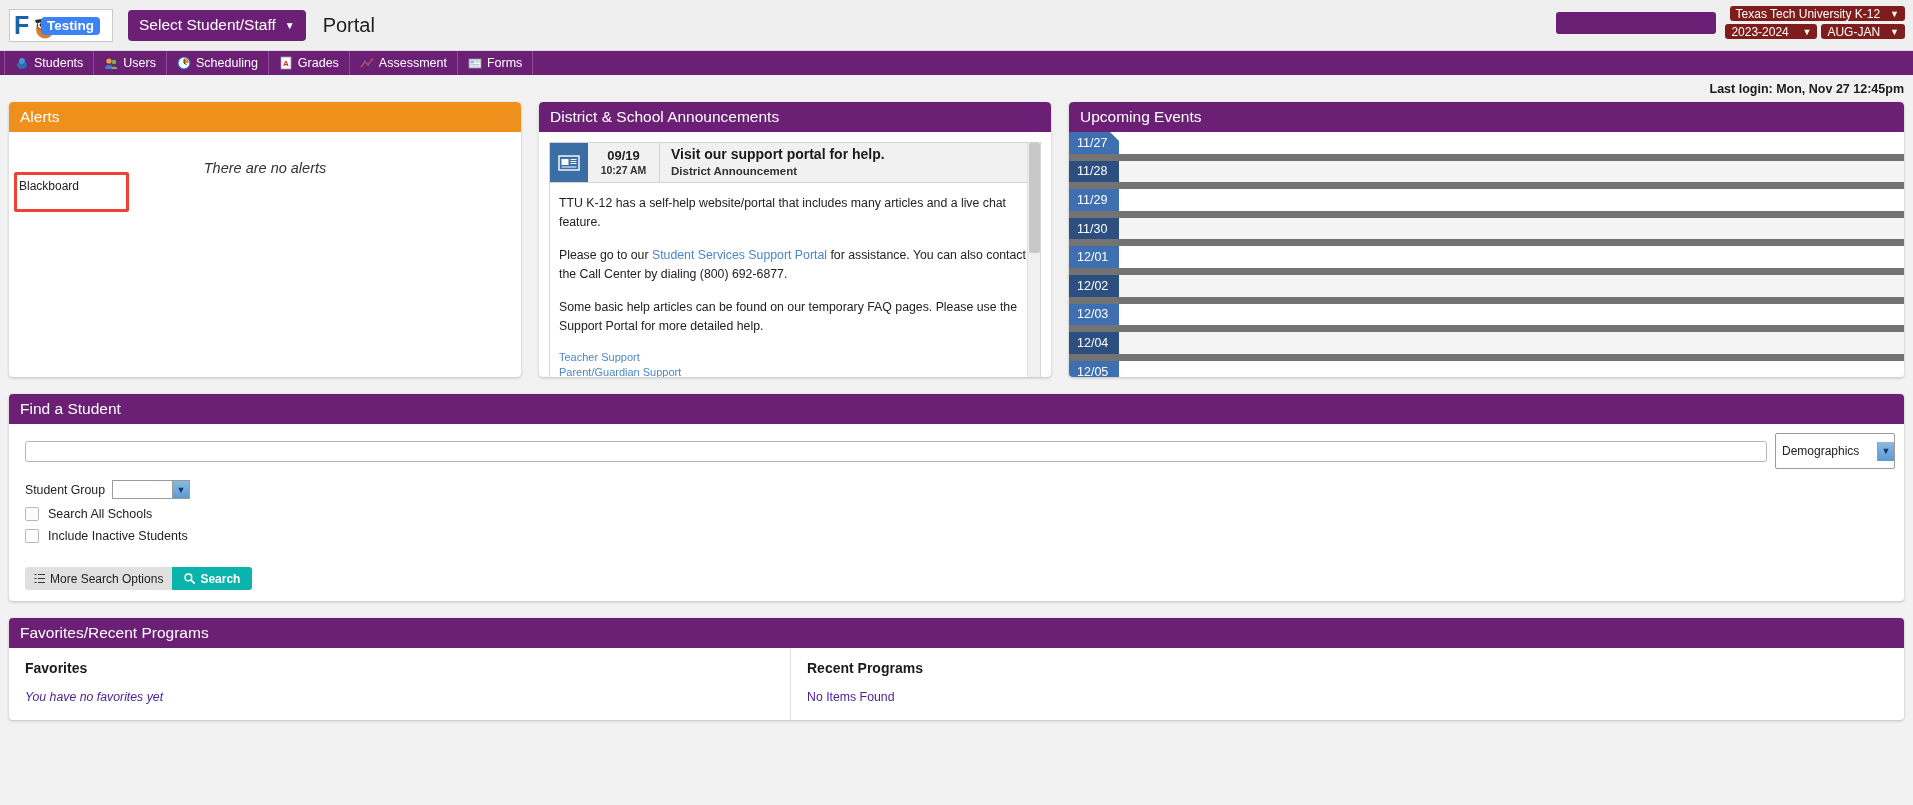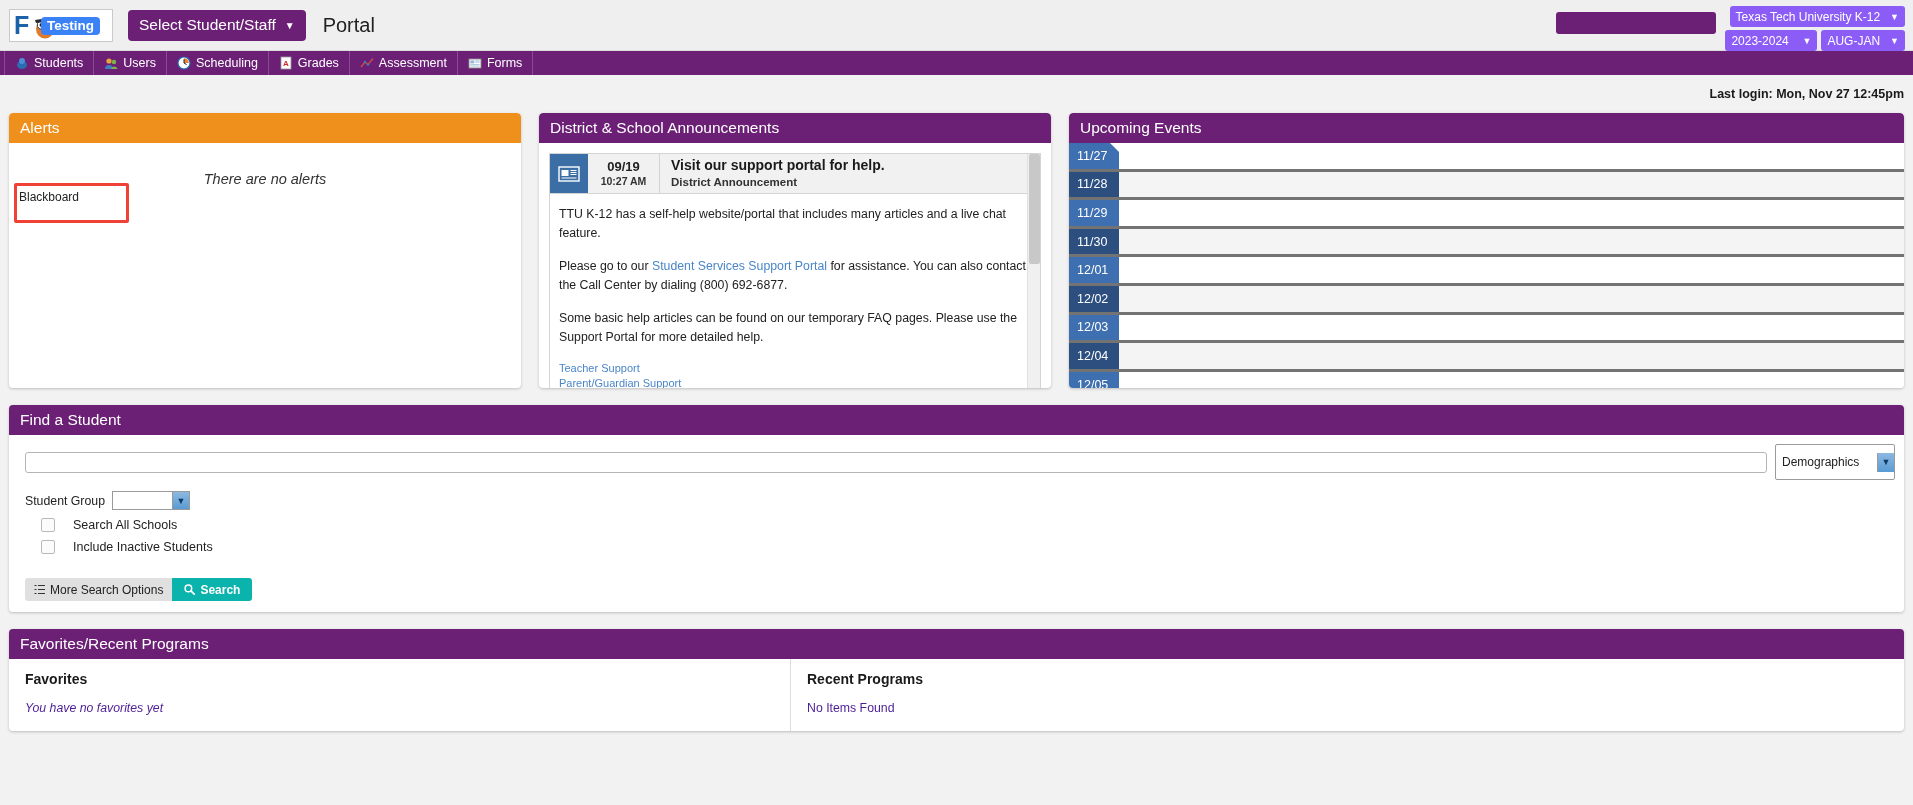--- a/index.html
+++ b/index.html
@@ -79,25 +79,25 @@
   .header-searchbox {
     width: 160px; height: 22px;
     background: #6b2076;
     border: none; border-radius: 3px;
     margin-top: 6px;
     cursor: text;
   }
   .sel-stack { display: flex; flex-direction: column; gap: 3px; align-items: flex-end; }
   .sel-row { display: flex; gap: 4px; }
   .purple-select {
-    background: #8b5cf6;
+    background: #7f1d1d;
     color: #fff;
     border: none;
     border-radius: 3px;
-    height: 21px;
+    height: 15px;
     font-size: 12px;
     padding: 0 6px;
     display: flex; align-items: center;
     justify-content: space-between;
     gap: 10px;
     cursor: pointer;
     font-family: "Liberation Sans", sans-serif;
     white-space: nowrap;
   }
   .purple-select .caret { font-size: 9px; }
@@ -121,21 +121,21 @@
     border-right: 1px solid #8b4a94;
     cursor: pointer;
     font-family: "Liberation Sans", sans-serif;
     white-space: nowrap;
   }
   .navitem:first-child { border-left: 1px solid #8b4a94; }
   .nav-ico { width: 14px; height: 14px; display: block; }
 
   
   .lastlogin-bar {
-    height: 38px;
+    height: 27px;
     background: #f2f2f2;
     display: flex; align-items: center;
     justify-content: flex-end;
     padding-right: 9px;
     font-size: 12.5px;
     font-weight: bold;
     color: #1a1a1a;
   }
 
   
@@ -267,21 +267,21 @@
     width: 11px; height: 110px;
     background: #c8c8c8;
     border-radius: 2px;
   }
 
   
   .evt-row {
     display: flex;
     height: 28.6px;
     align-items: stretch;
-    border-bottom: 3px solid #737373;
+    border-bottom: 7px solid #737373;
   }
   .evt-row:nth-child(odd) .evt-body { background: #fff; }
   .evt-row:nth-child(even) .evt-body { background: #f4f4f4; }
   .evt-date {
     width: 50px;
     flex: none;
     display: flex; align-items: center;
     padding-left: 8px;
     color: #fff;
     font-size: 12.5px;
@@ -356,21 +356,21 @@
     justify-content: flex-end;
     cursor: pointer;
   }
   .sg-select .dd-btn {
     width: 17px; height: 17px;
     background: linear-gradient(#8cb9e0, #5a9bd4);
     border-left: 1px solid #9a9a9a;
     display: flex; align-items: center; justify-content: center;
     color: #0d3a66; font-size: 9px;
   }
-  .cb-row { display: flex; align-items: center; gap: 18px; margin-top: 8px; margin-left: 16px; }
+  .cb-row { display: flex; align-items: center; gap: 9px; margin-top: 8px; }
   .cbox {
     width: 14px; height: 14px;
     border: 1px solid #b9b9b9;
     border-radius: 2px;
     background: #fbfbfb;
     cursor: pointer;
     flex: none;
   }
   .cb-label { font-size: 12.5px; color: #222; }
   .btn-row { display: flex; margin-top: 24px; }

